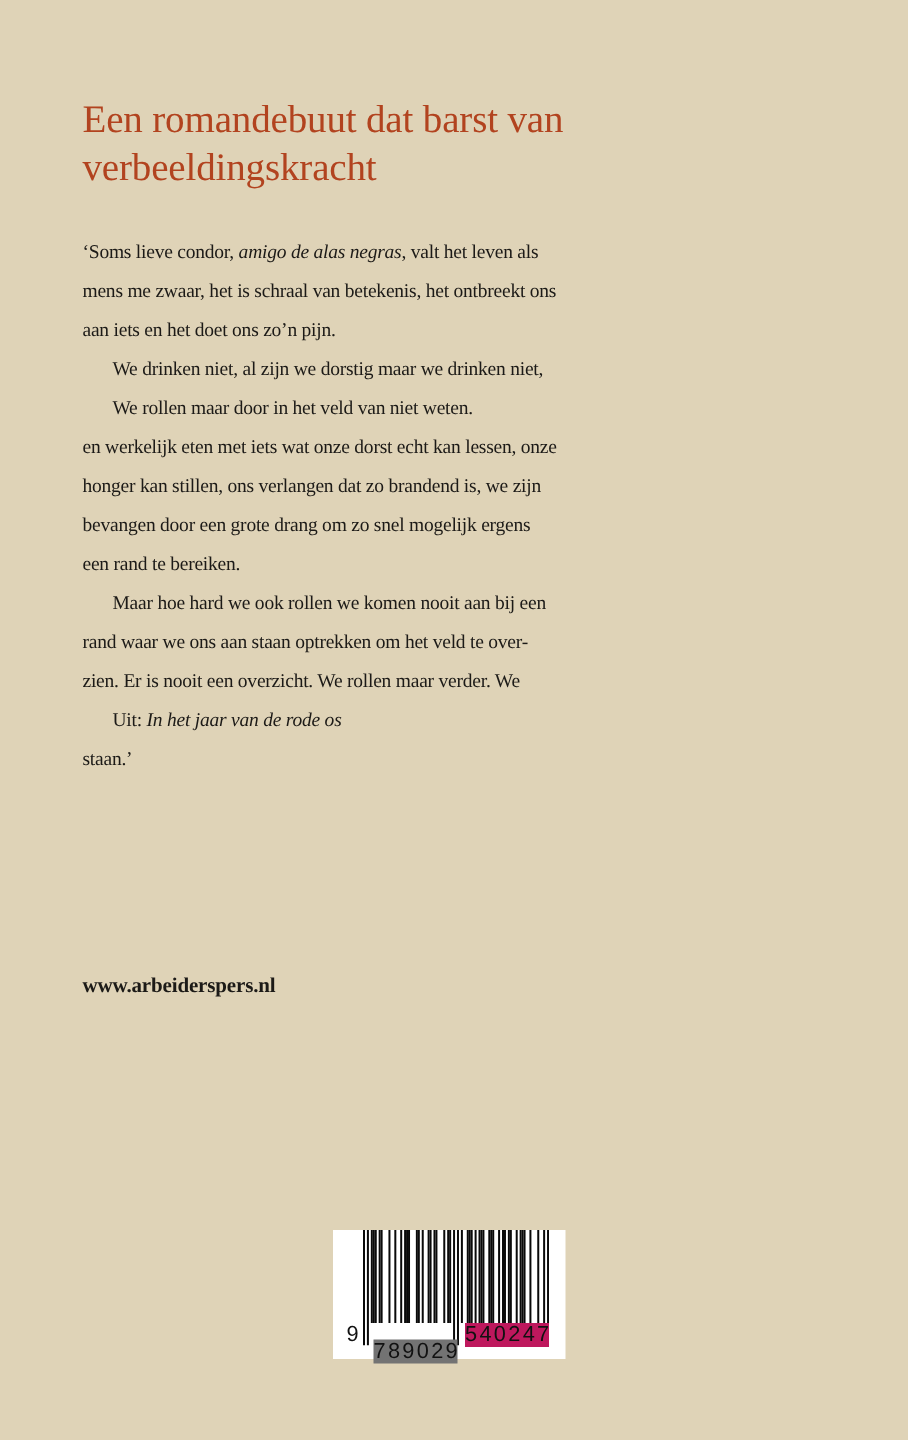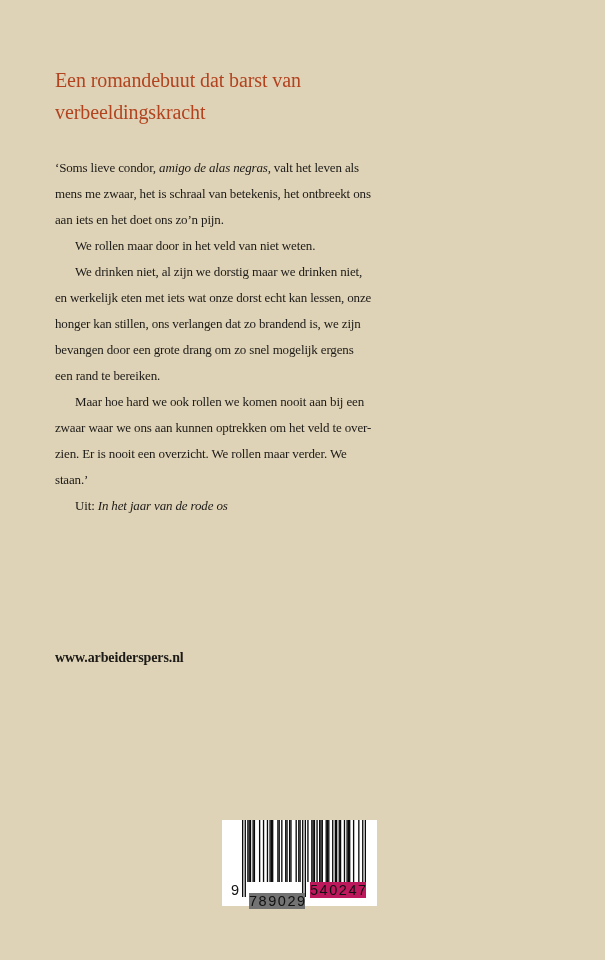--- a/index.html
+++ b/index.html
@@ -5,21 +5,21 @@
   html, body { margin: 0; padding: 0; }
   body {
     width: 605px; height: 960px; overflow: hidden;
     background: #DFD3B7;
     position: relative;
     font-family: "Liberation Serif", "DejaVu Serif", serif;
     color: #1c1a17;
   }
   .heading {
     position: absolute; left: 55px; top: 64px;
-    font-size: 20px; line-height: 32px;
+    font-size: 26px; line-height: 32px;
     color: #B2431F;
     letter-spacing: -0.1px;
   }
   .heading div { white-space: nowrap; }
   .body-text {
     position: absolute; left: 55px; top: 155px;
     font-size: 13px; line-height: 26px;
     letter-spacing: -0.15px;
   }
   .line { white-space: nowrap; height: 26px; }
@@ -54,31 +54,31 @@
 
 <div class="heading">
   <div>Een romandebuut dat barst van</div>
   <div>verbeeldingskracht</div>
 </div>
 
 <div class="body-text" id="excerpt">
     <div class="line"><span>‘Soms lieve condor, </span><span class="it">amigo de alas negras</span><span>, valt het leven als</span></div>
     <div class="line"><span>mens me zwaar, het is schraal van betekenis, het ontbreekt ons</span></div>
     <div class="line"><span>aan iets en het doet ons zo’n pijn.</span></div>
+    <div class="line indent"><span>We drinken niet, al zijn we dorstig maar we drinken niet,</span></div>
     <div class="line indent"><span>We rollen maar door in het veld van niet weten.</span></div>
-    <div class="line indent"><span>We drinken niet, al zijn we dorstig maar we drinken niet,</span></div>
     <div class="line"><span>en werkelijk eten met iets wat onze dorst echt kan lessen, onze</span></div>
     <div class="line"><span>honger kan stillen, ons verlangen dat zo brandend is, we zijn</span></div>
     <div class="line"><span>bevangen door een grote drang om zo snel mogelijk ergens</span></div>
     <div class="line"><span>een rand te bereiken.</span></div>
     <div class="line indent"><span>Maar hoe hard we ook rollen we komen nooit aan bij een</span></div>
-    <div class="line"><span>zwaar waar we ons aan kunnen optrekken om het veld te over-</span></div>
+    <div class="line"><span>rand waar we ons aan staan optrekken om het veld te over-</span></div>
     <div class="line"><span>zien. Er is nooit een overzicht. We rollen maar verder. We</span></div>
+    <div class="line indent"><span>Uit: </span><span class="it">In het jaar van de rode os</span></div>
     <div class="line"><span>staan.’</span></div>
-    <div class="line indent"><span>Uit: </span><span class="it">In het jaar van de rode os</span></div>
   </div>
 
 <div class="url">www.arbeiderspers.nl</div>
 
 <div class="barcode-box">
   <svg class="bars" id="bars" viewBox="0 0 95 77" preserveAspectRatio="none">
       <rect x="0" y="0" width="1.02" height="77" fill="#0a0a0a"></rect>
       <rect x="2" y="0" width="1.02" height="77" fill="#0a0a0a"></rect>
       <rect x="4" y="0" width="1.02" height="62" fill="#0a0a0a"></rect>
       <rect x="5" y="0" width="1.02" height="62" fill="#0a0a0a"></rect>

